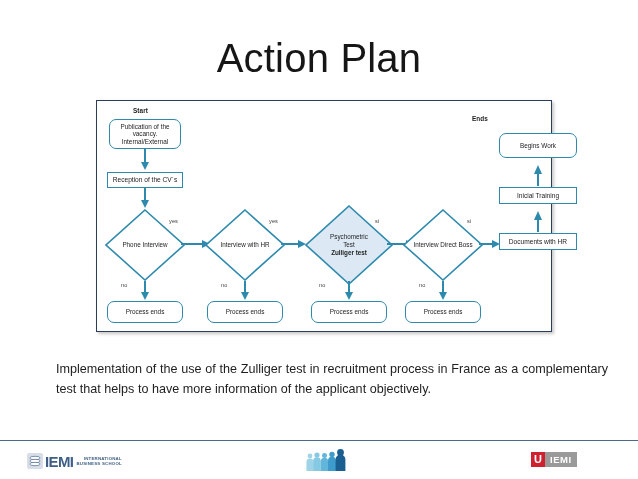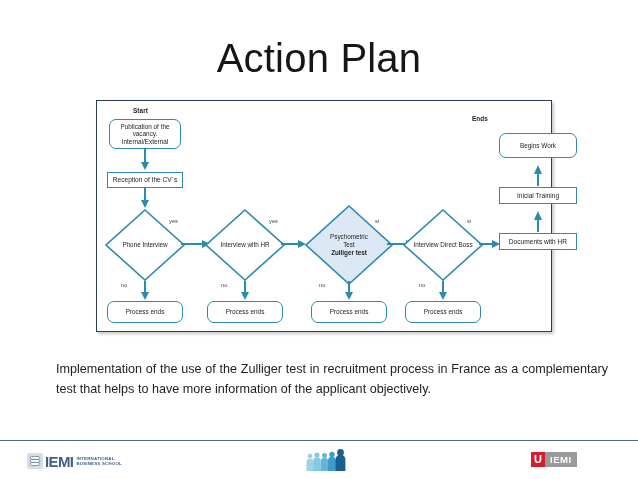--- a/index.html
+++ b/index.html
@@ -140,20 +140,21 @@
     height: 0;
     border-top: 1.2px solid #4a6versa;
     border-top: 1.2px solid #4a6a8a;
   }
   .footer {
     position: absolute;
     left: 0;
     top: 441px;
     width: 638px;
     height: 38px;
+    text-align: right;
   }
 
   
   .logo-iemi {
     position: absolute;
     left: 27px;
     top: 10px;
     display: flex;
     align-items: center;
     height: 20px;

